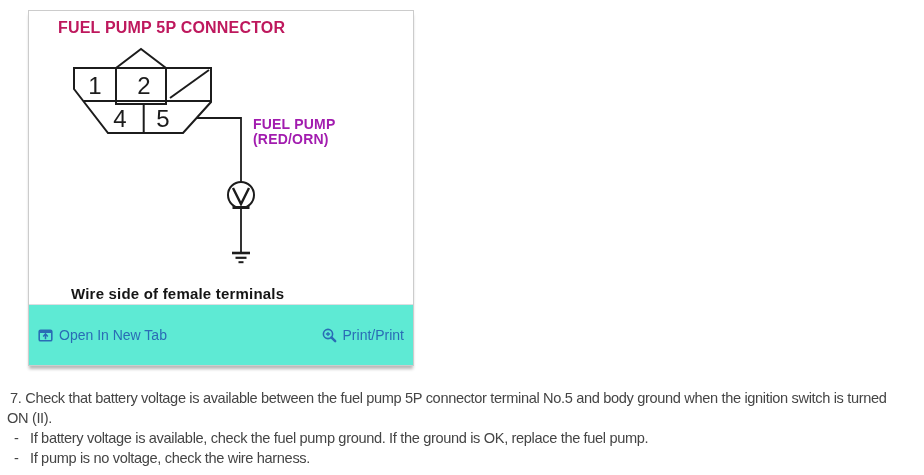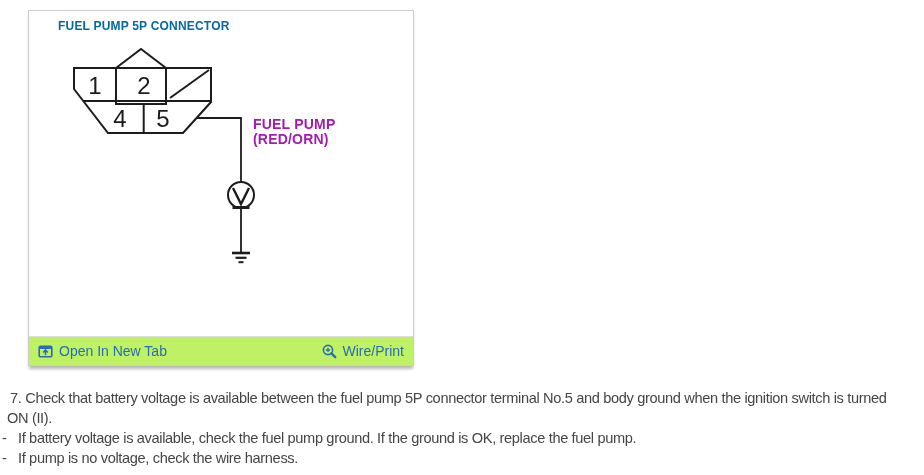--- a/index.html
+++ b/index.html
@@ -9,53 +9,53 @@
     font-family:"Liberation Sans", sans-serif;
   }
   .card{
     position:absolute;left:28px;top:10px;width:386px;height:356px;
     background:#ffffff;border:1px solid #cccccc;box-sizing:border-box;
     box-shadow:0 4px 3px -1px rgba(0,0,0,0.28);
   }
   .card-content{position:relative;width:100%;height:327px;}
   .diagram-title{
     position:absolute;left:29px;top:8px;
-    font-size:12px;font-weight:bold;color:#0369a1;letter-spacing:.2px;
+    font-size:16px;font-weight:bold;color:#be185d;letter-spacing:.2px;
     white-space:nowrap;
   }
   .diagram-svg{position:absolute;left:0;top:0;}
   .diagram-svg *{vector-effect:none;}
   .wire-label{
     position:absolute;left:224px;top:106px;
     font-size:14px;font-weight:bold;color:#a21caf;line-height:15px;
     white-space:nowrap;letter-spacing:.2px;
   }
   .diagram-caption{
     position:absolute;left:42px;top:274px;
     font-size:15px;font-weight:bold;color:#151515;letter-spacing:.2px;
     white-space:nowrap;
   }
   .card-footer{
     position:absolute;left:0;right:0;bottom:0;height:28px;
-    background:#bef264;border-top:1px solid #dcdee1;
+    background:#5eead4;border-top:1px solid #dcdee1;
     display:flex;align-items:center;justify-content:space-between;
-    padding:0 9px;box-sizing:content-box;
+    padding:16px 9px;box-sizing:content-box;
   }
   .footer-link{
     display:flex;align-items:center;gap:6px;
     color:#2a6cb5;font-size:14px;text-decoration:none;cursor:pointer;
     white-space:nowrap;
   }
   .footer-link svg{display:block;}
   .instructions{
     position:absolute;left:0;top:388px;width:904px;
     font-size:14.6px;line-height:20px;letter-spacing:-0.35px;color:#454545;
   }
   .step{margin:0;padding-left:7px;text-indent:3px;}
-  .bullet{margin:0;padding-left:2px;}
+  .bullet{margin:0;padding-left:14px;}
   .bullet .dash{display:inline-block;width:16px;text-indent:0;}
   .pin-num{
     font-family:"Liberation Sans", sans-serif;font-size:24px;fill:#1c1c1c;
   }
 </style>
 </head>
 <body>
 
 <div class="card">
   <div class="card-content">
@@ -98,38 +98,39 @@
         <path d="M206.5,246.8 L217.5,246.8" stroke-width="2.2"></path>
         <path d="M209.5,251.2 L214.5,251.2" stroke-width="2"></path>
       </g>
     </svg>
 
     <div class="wire-label">
       <div>FUEL PUMP</div>
       <div>(RED/ORN)</div>
     </div>
 
+    <div class="diagram-caption">Wire side of female terminals</div>
   </div>
 
   <div class="card-footer">
     <a class="footer-link">
       <svg width="15" height="15" viewBox="0 0 15 15">
         <rect x="1.2" y="2.2" width="12.6" height="10.6" rx="1.4" fill="none" stroke="#2a6cb5" stroke-width="1.6"></rect>
         <rect x="1.2" y="2.2" width="12.6" height="2.9" rx="1.2" fill="#2a6cb5"></rect>
         <path d="M7.5,11.2 L7.5,6.4 M5.2,8.4 L7.5,5.9 L9.8,8.4" fill="none" stroke="#2a6cb5" stroke-width="1.5"></path>
       </svg>
       <span>Open In New Tab</span>
     </a>
     <a class="footer-link">
       <svg width="15" height="15" viewBox="0 0 15 15">
         <circle cx="6" cy="6" r="4.6" fill="none" stroke="#2a6cb5" stroke-width="1.6"></circle>
         <path d="M6,3.9 L6,8.1 M3.9,6 L8.1,6" stroke="#2a6cb5" stroke-width="1.3"></path>
         <path d="M9.4,9.4 L13.2,13.2" stroke="#2a6cb5" stroke-width="2.4" stroke-linecap="round"></path>
       </svg>
-      <span>Wire/Print</span>
+      <span>Print/Print</span>
     </a>
   </div>
 </div>
 
 <div class="instructions">
   <p class="step"><span>7.</span> <span>Check that battery voltage is available between the fuel pump 5P connector terminal No.5 and body ground when the ignition switch is turned ON (II).</span></p>
   <p class="bullet"><span class="dash">-</span><span>If battery voltage is available, check the fuel pump ground. If the ground is OK, replace the fuel pump.</span></p>
   <p class="bullet"><span class="dash">-</span><span>If pump is no voltage, check the wire harness.</span></p>
 </div>
 

